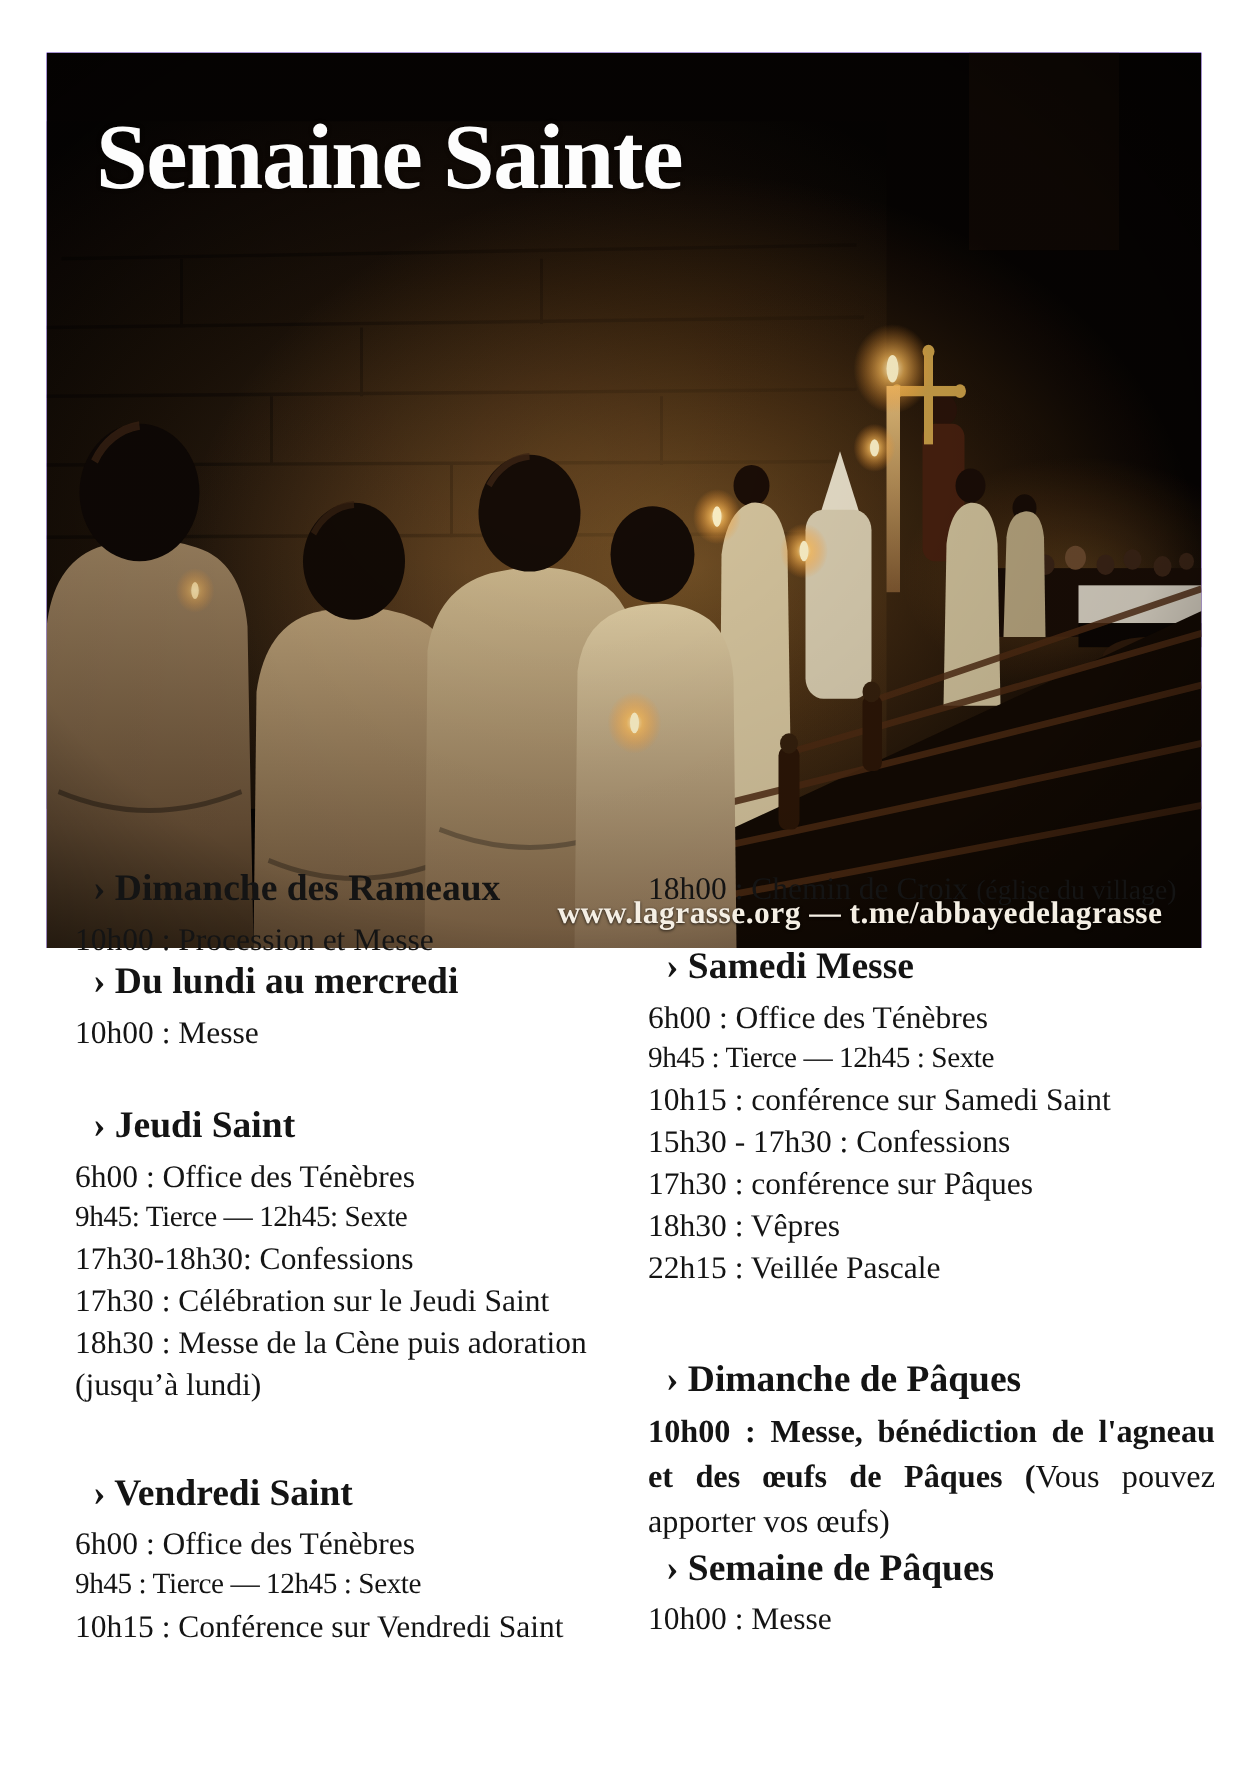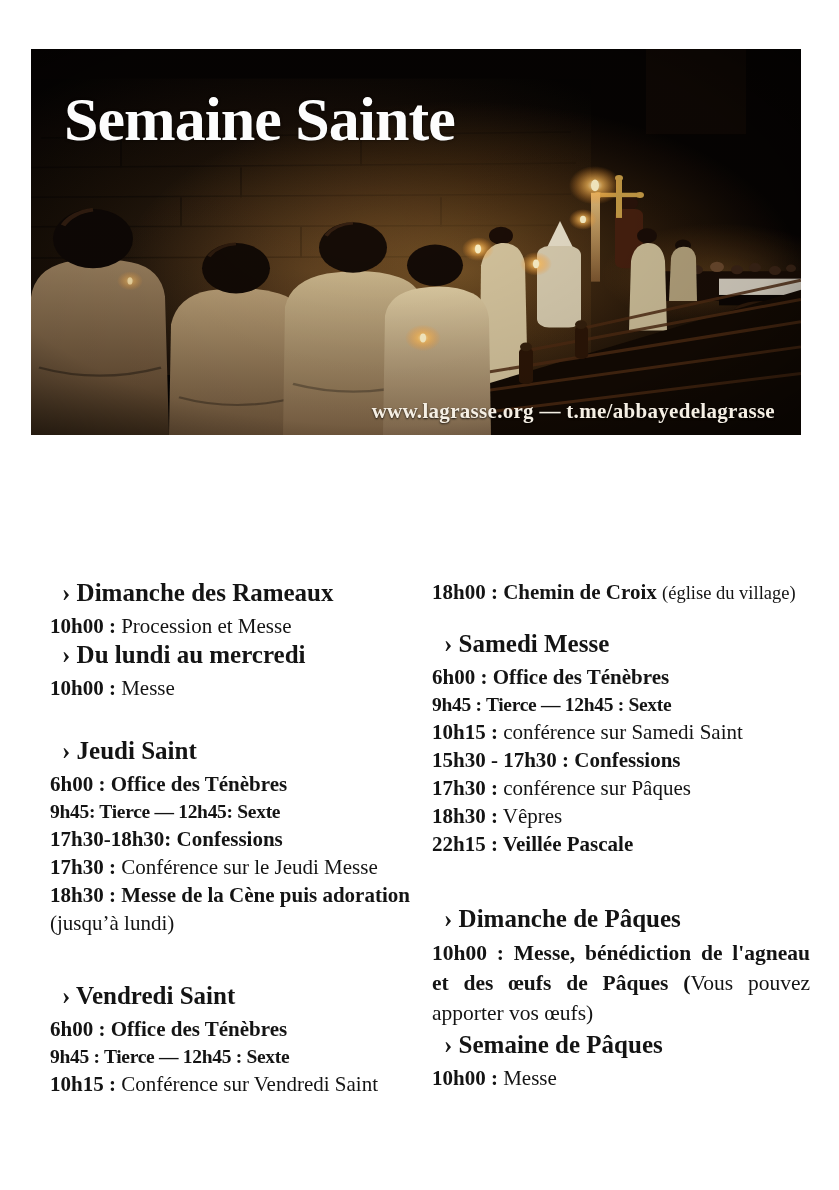--- a/index.html
+++ b/index.html
@@ -1,37 +1,37 @@
 <!DOCTYPE html>
 <html><head>
 <meta charset="utf-8">
 <style>
   html,body{margin:0;padding:0;background:#ffffff;}
   .page{position:relative;width:839px;height:1190px;background:#ffffff;
         font-family:"Liberation Serif",serif;color:#141414;overflow:hidden;}
 
   
-  .photo{position:absolute;left:31px;top:49px;width:770px;height:386px;
+  .photo{position:absolute;left:31px;top:35px;width:770px;height:597px;
          background:#8b5cf6;overflow:hidden;}
   .photo svg{position:absolute;left:0;top:0;width:100%;height:100%;display:block;}
   .poster-title{position:absolute;left:33px;top:38px;font-size:62px;font-weight:700;
          color:#fdfdfd;letter-spacing:-1px;line-height:1.05;
          text-shadow:0 0 3px rgba(0,0,0,.6);white-space:nowrap;}
   .watermark{position:absolute;right:26px;bottom:11px;font-weight:700;
          font-size:21px;color:#f5efe4;letter-spacing:.3px;
          text-shadow:0 1px 2px rgba(0,0,0,.8);white-space:nowrap;}
 
   
   .cols{position:absolute;left:50px;top:578px;width:760px;display:flex;}
   .col-left{width:372px;flex:none;}
   .col-right{width:378px;flex:none;margin-left:10px;}
 
   .hd{font-size:25px;font-weight:700;line-height:30px;margin:0 12px 4px;}
   .ln{font-size:21px;line-height:28px;}
-  .ln .b{font-weight:700;}
+  .ln .b{font-weight:400;}
   .ln.sm{font-size:19.5px;line-height:27px;letter-spacing:-.3px;}
   .ln .note{font-size:18.5px;}
   .par{font-size:21.5px;line-height:30px;text-align:justify;font-weight:700;}
   .par .r{font-weight:400;}
   .sp22{height:22px}.sp34{height:34px}.sp44{height:44px}.sp46{height:46px}
   .mt2{margin-top:2px}
 </style>
 </head>
 <body>
 
@@ -221,21 +221,21 @@
       <div class="ln"><span class="b">10h00 :</span> <span>Procession et Messe</span></div>
 
       <div class="hd">› Du lundi au mercredi</div>
       <div class="ln"><span class="b">10h00 :</span> <span>Messe</span></div>
 
       <div class="sp34"></div>
       <div class="hd">› Jeudi Saint</div>
       <div class="ln"><span class="b">6h00 : Office des Ténèbres</span></div>
       <div class="ln sm"><span class="b">9h45: Tierce — 12h45: Sexte</span></div>
       <div class="ln"><span class="b">17h30-18h30: Confessions</span></div>
-      <div class="ln"><span class="b">17h30 :</span> <span>Conférence sur le Jeudi Messe</span></div>
+      <div class="ln"><span class="b">17h30 :</span> <span>Célébration sur le Jeudi Saint</span></div>
       <div class="ln"><span class="b">18h30 : Messe de la Cène puis adoration</span> <span>(jusqu’à lundi)</span></div>
 
       <div class="sp44"></div>
       <div class="hd">› Vendredi Saint</div>
       <div class="ln"><span class="b">6h00 : Office des Ténèbres</span></div>
       <div class="ln sm"><span class="b">9h45 : Tierce — 12h45 : Sexte</span></div>
       <div class="ln"><span class="b">10h15 :</span> <span>Conférence sur Vendredi Saint</span></div>
     </div>
 
     <div class="col-right">

